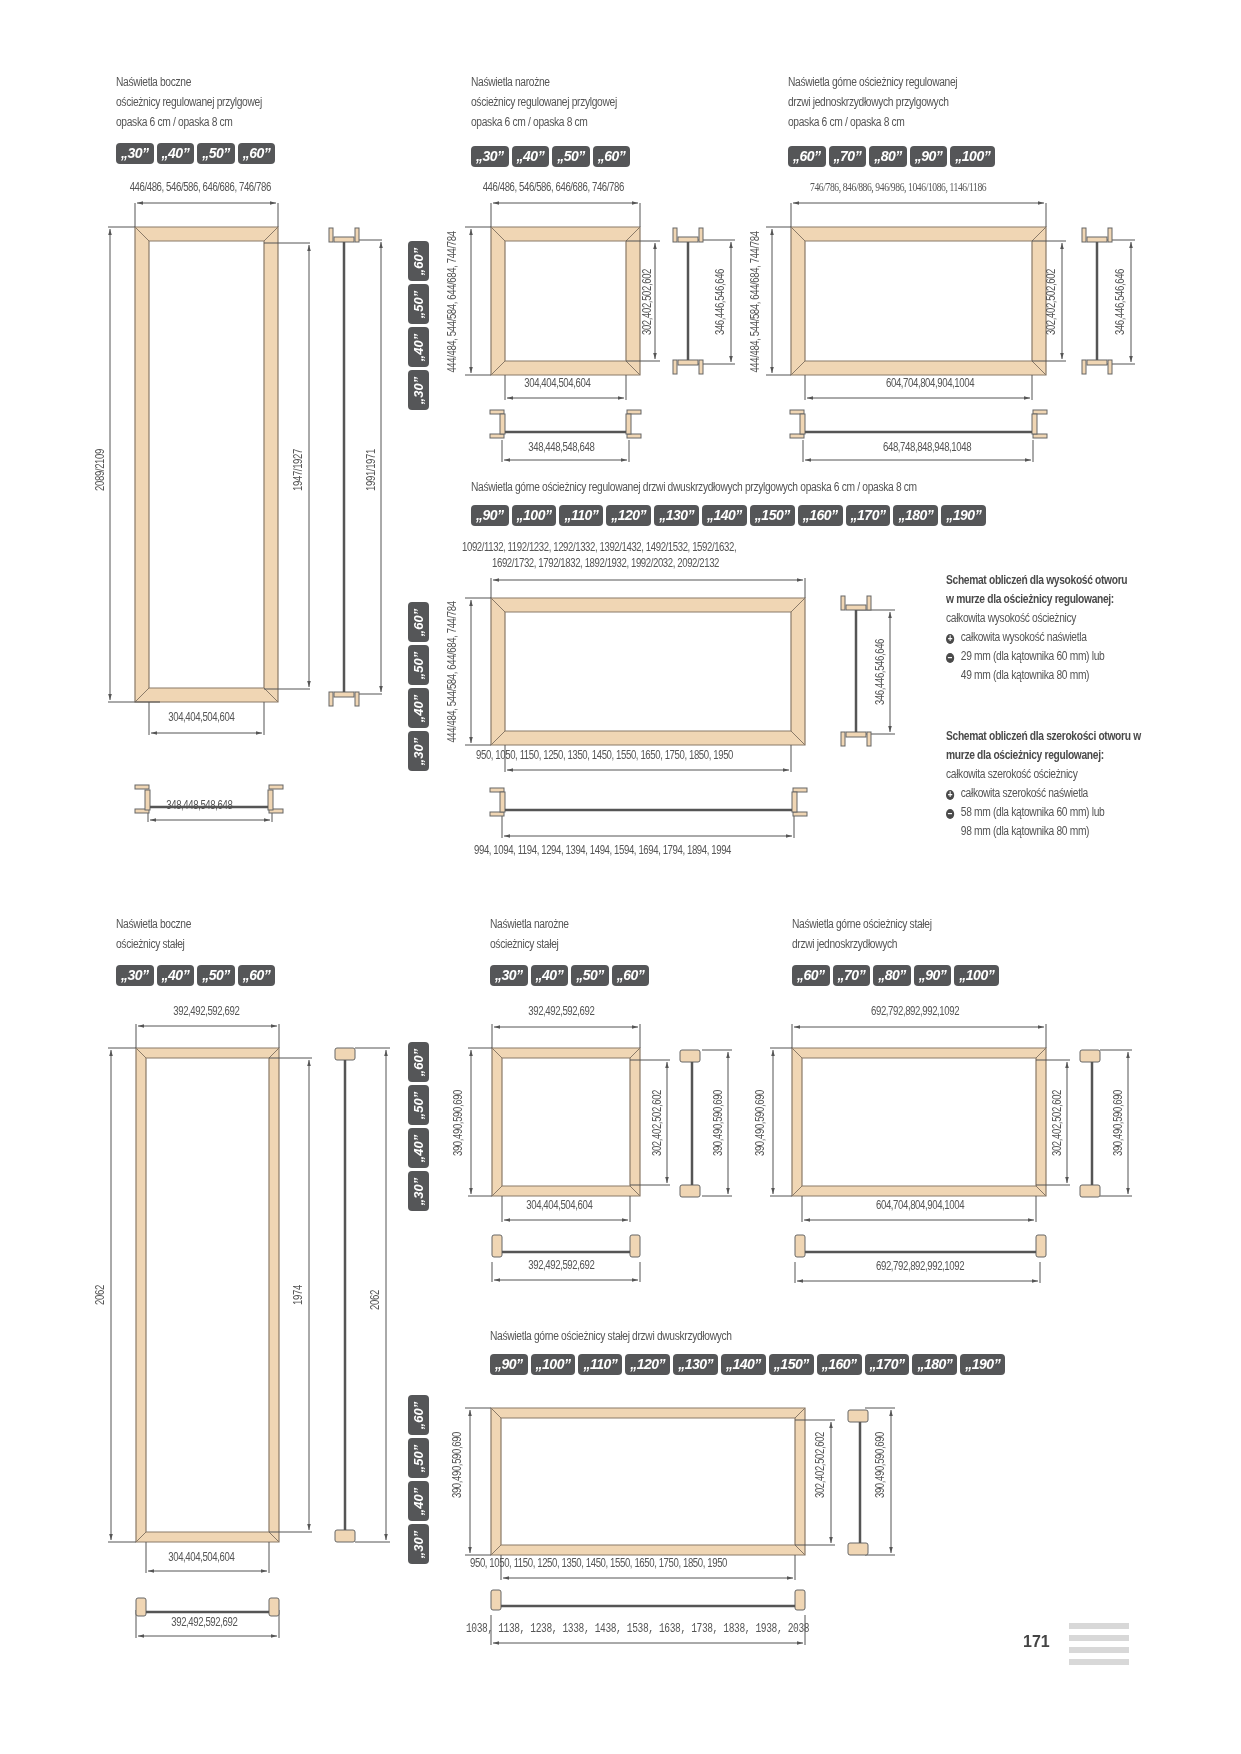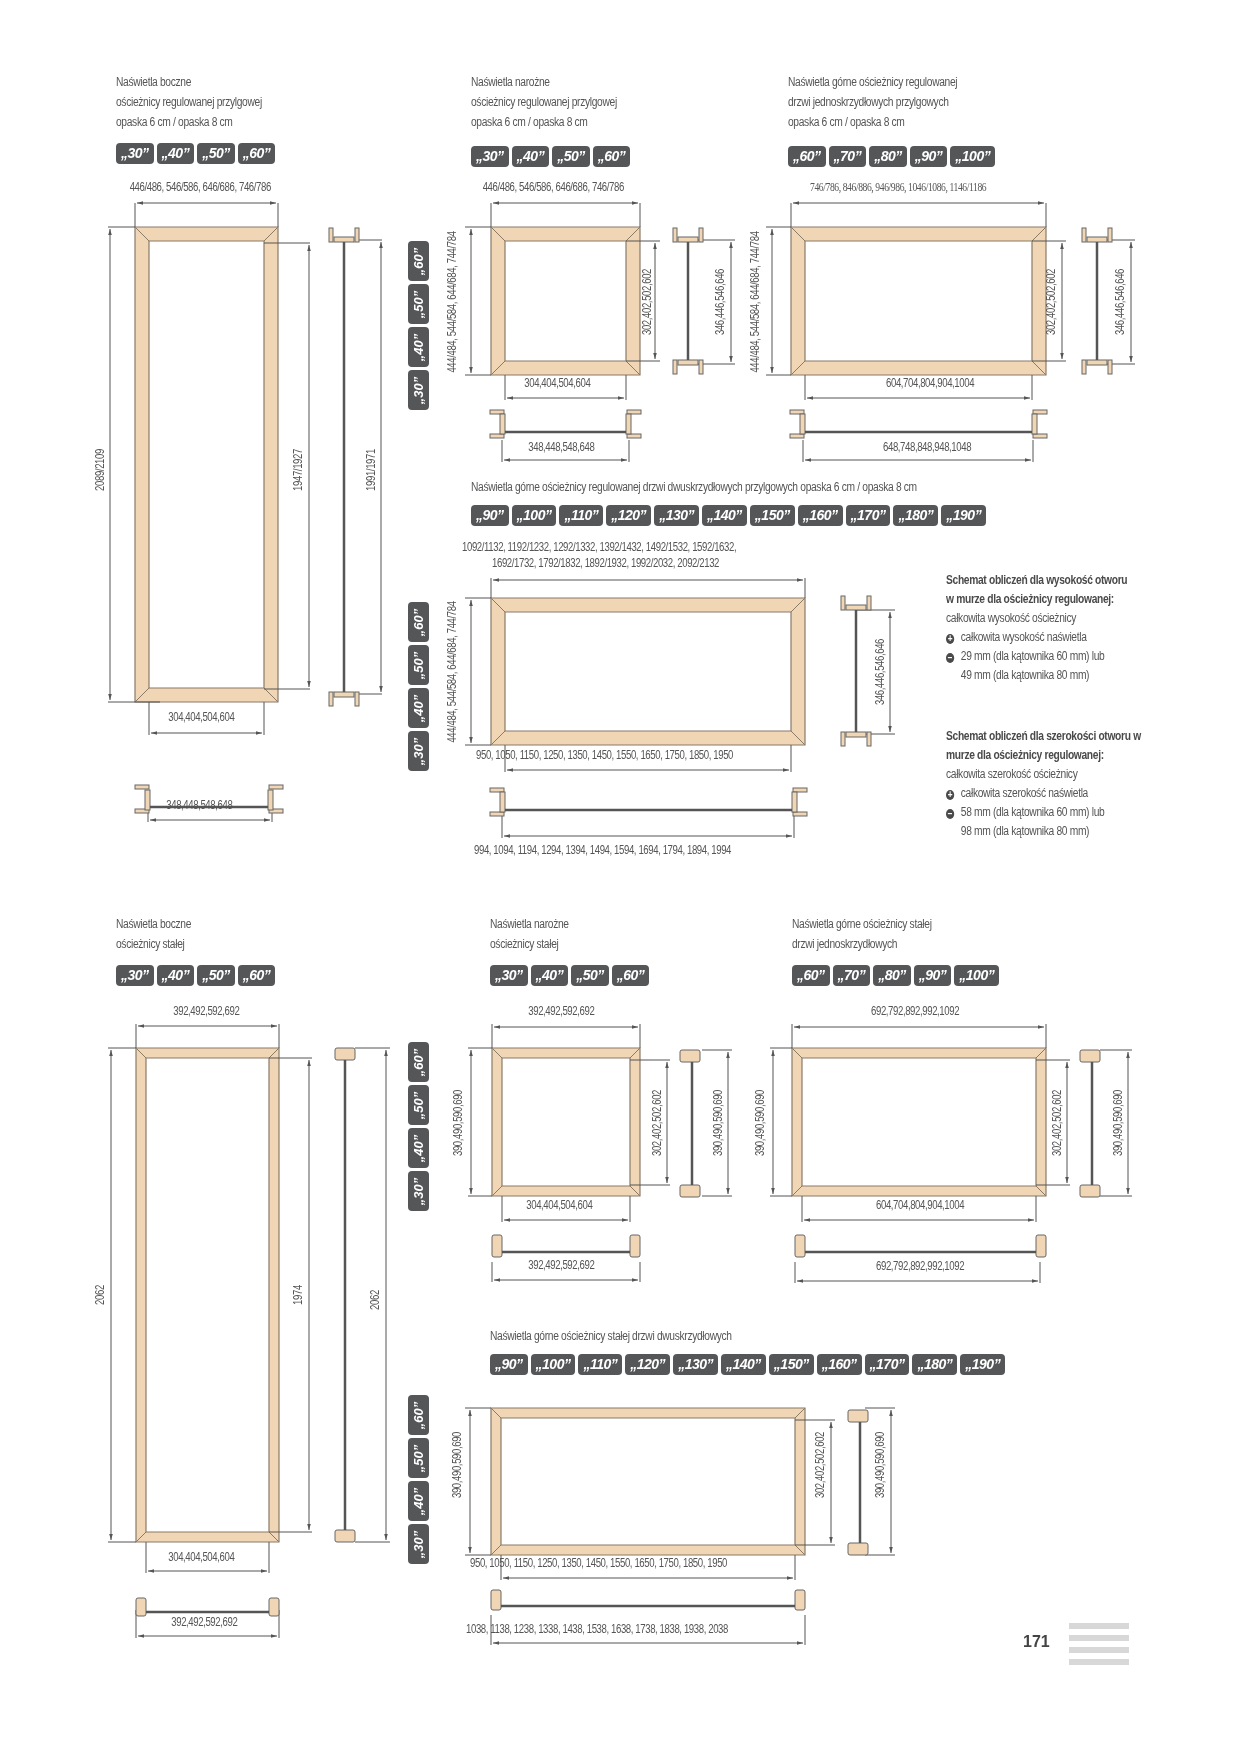--- a/index.html
+++ b/index.html
@@ -525,21 +525,21 @@
       <span>„50”</span>
     </div>
   <div class="vbadge">
       <span>„60”</span>
     </div>
 </div>
 <div class="vdim" style="left:457px;top:1465px;">390,490,590,690</div>
 <div class="vdim" style="left:820px;top:1465px;">302,402,502,602</div>
 <div class="vdim" style="left:880px;top:1465px;">390,490,590,690</div>
 <div class="dim" style="left:470px;top:1556px;"><span class="dimtxt" style="transform-origin:left;">950, 1050, 1150, 1250, 1350, 1450, 1550, 1650, 1750, 1850, 1950</span></div>
-<div class="dim" style="left:466px;top:1622px;"><span class="dimtxt" style="transform-origin:left;">1038, 1138, 1238, 1338, 1438, 1538, 1638, 1738, 1838, 1938, 2038</span></div>
+<div class="dim" style="left:466px;top:1622px;font-family:Liberation Mono, monospace;"><span class="dimtxt" style="transform-origin:left;">1038, 1138, 1238, 1338, 1438, 1538, 1638, 1738, 1838, 1938, 2038</span></div>
 
 <div class="pagenum">171</div>
 <div class="stripes">
   <div class="stripe"></div>
   <div class="stripe"></div>
   <div class="stripe"></div>
   <div class="stripe"></div>
 </div>
 
 </body></html>

